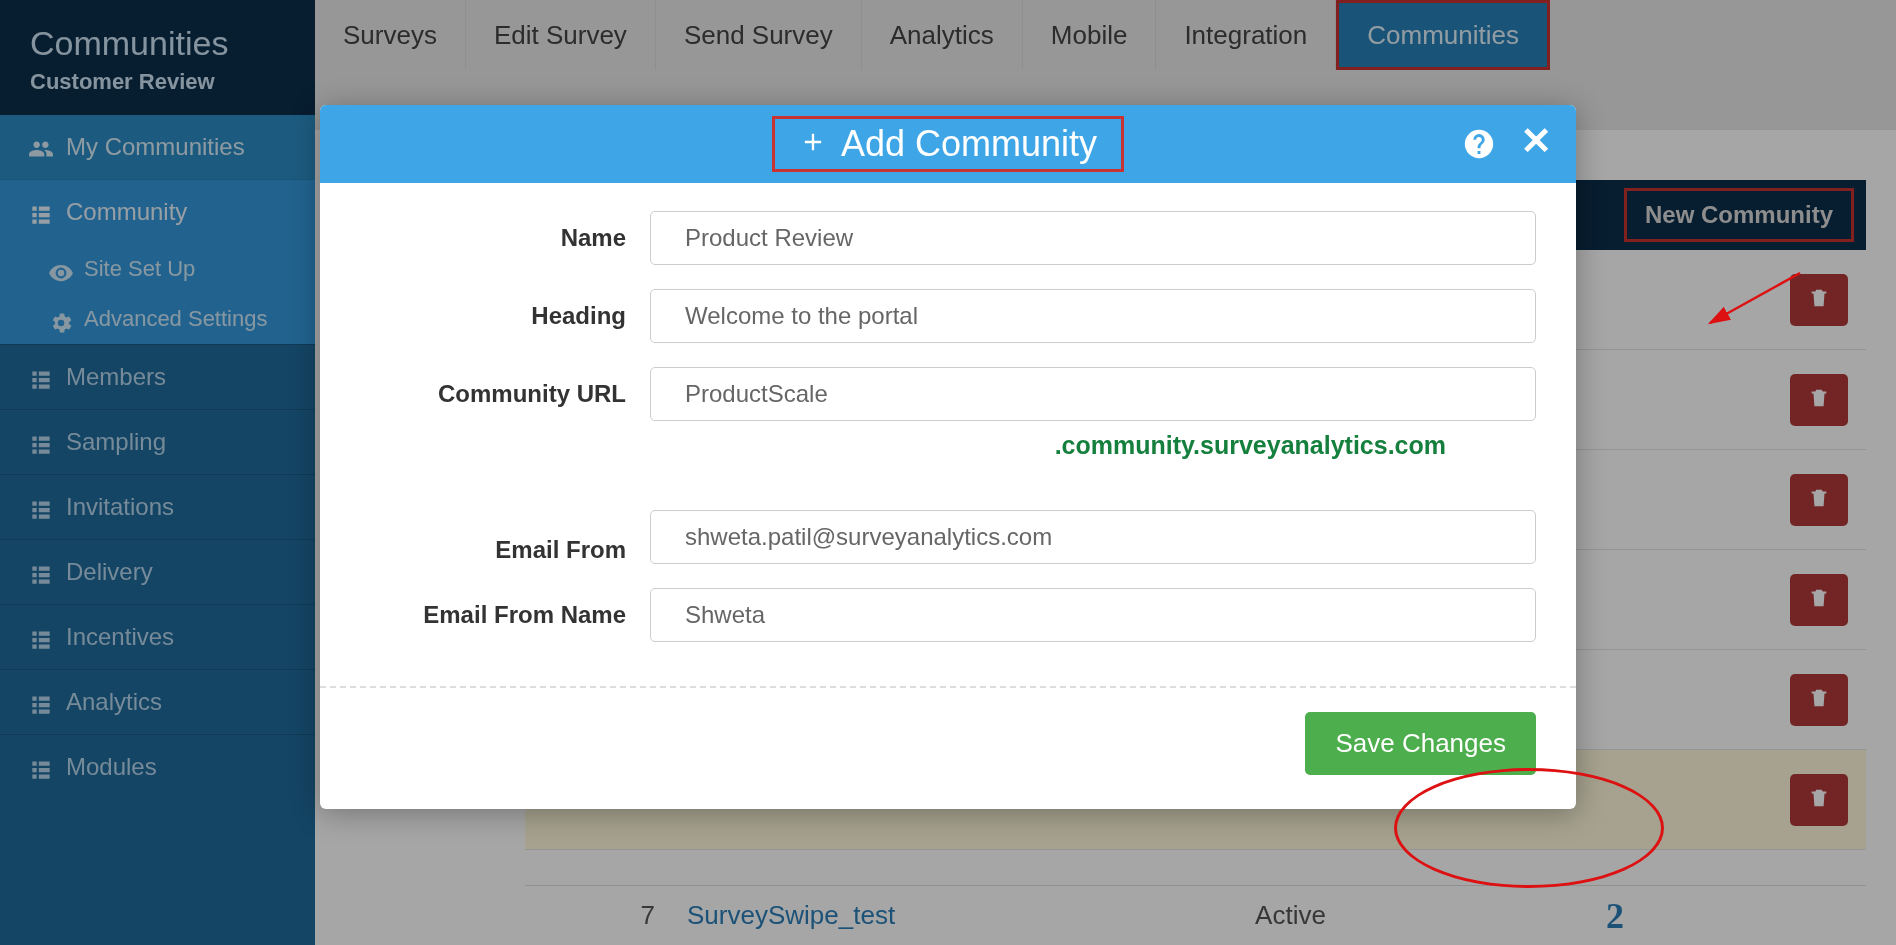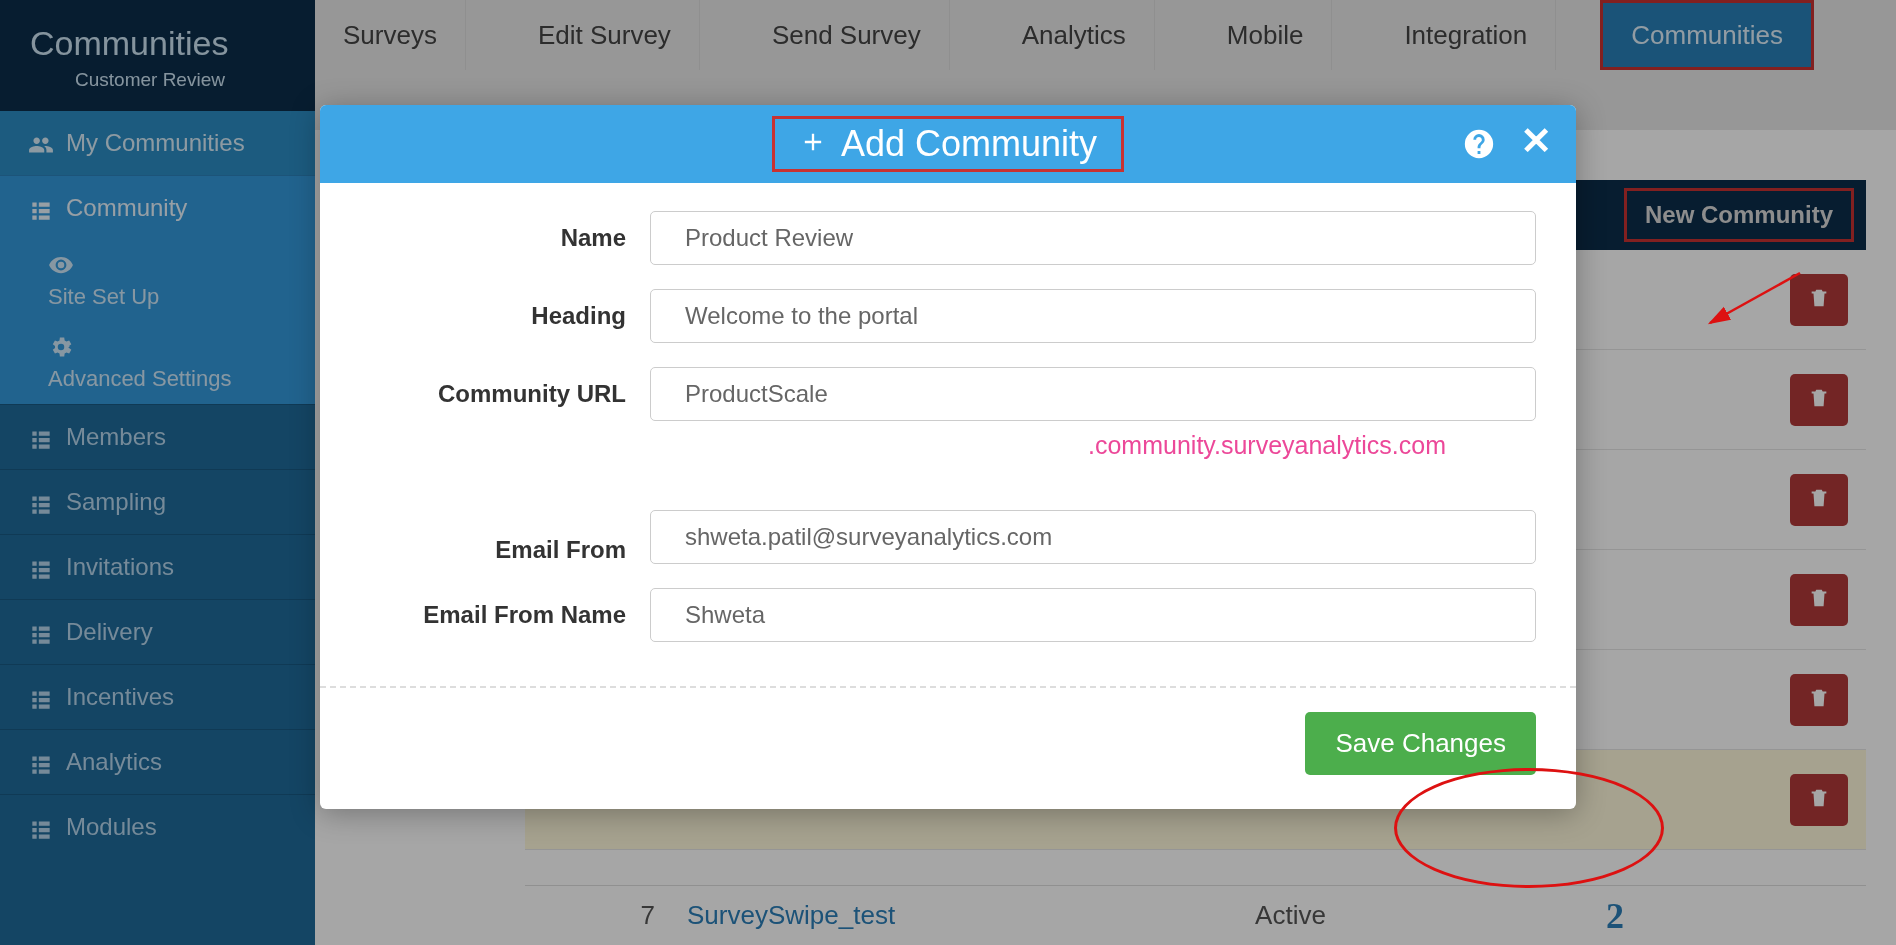--- a/index.html
+++ b/index.html
@@ -41,23 +41,22 @@
       background: #0c2d4a;
       padding: 24px 30px 20px;
       color: #cde4f3;
     }
     .sidebar-header h1 {
       font-size: 34px;
       font-weight: 400;
       margin-bottom: 6px;
     }
     .sidebar-header p {
-      font-size: 19px;
-      font-weight: 400;
-      margin-left: 45px;
+      font-size: 22px;
+      font-weight: 700;
     }
     .sidebar-item {
       padding: 18px 28px;
       color: #b5d5eb;
       font-size: 24px;
       display: flex;
       align-items: center;
       gap: 12px;
       border-top: 1px solid rgba(0,0,0,0.15);
       cursor: pointer;
@@ -70,44 +69,42 @@
     .sidebar-item.selected {
       background: #3498db;
       color: #e8f4fd;
     }
     .sidebar-sub {
       padding: 12px 28px 12px 48px;
       background: #3498db;
       color: #d0e9f9;
       font-size: 22px;
       display: flex;
-      align-items: flex-start;
+      align-items: flex-end;
       gap: 10px;
       cursor: pointer;
-      flex-direction: column;
     }
     .sicon {
       display: inline-block;
       width: 26px;
       height: 22px;
       flex-shrink: 0;
     }
     
     
     .tabs {
       position: absolute;
       top: 0;
       left: 315px;
       right: 0;
       height: 70px;
       background: #e8e8e8;
       display: flex;
       align-items: stretch;
       z-index: 10;
-      gap: 44px;
     }
     .tab {
       padding: 0 28px;
       display: flex;
       align-items: center;
       font-size: 26px;
       color: #444;
       cursor: pointer;
       border-right: 1px solid rgba(0,0,0,0.05);
     }
@@ -303,22 +300,23 @@
       color: #666;
     }
     .url-suffix {
       margin-top: -14px;
       margin-bottom: 16px;
       display: flex;
     }
     .url-suffix span {
       margin-left: auto;
       margin-right: 90px;
-      color: #ec4899;
+      color: #15803d;
       font-size: 25px;
+      font-weight: bold;
     }
     .modal-footer {
       border-top: 2px dashed #ddd;
       padding: 24px 40px 34px;
       display: flex;
       justify-content: flex-end;
       position: relative;
     }
     .save-btn {
       background: #4cae4c;

